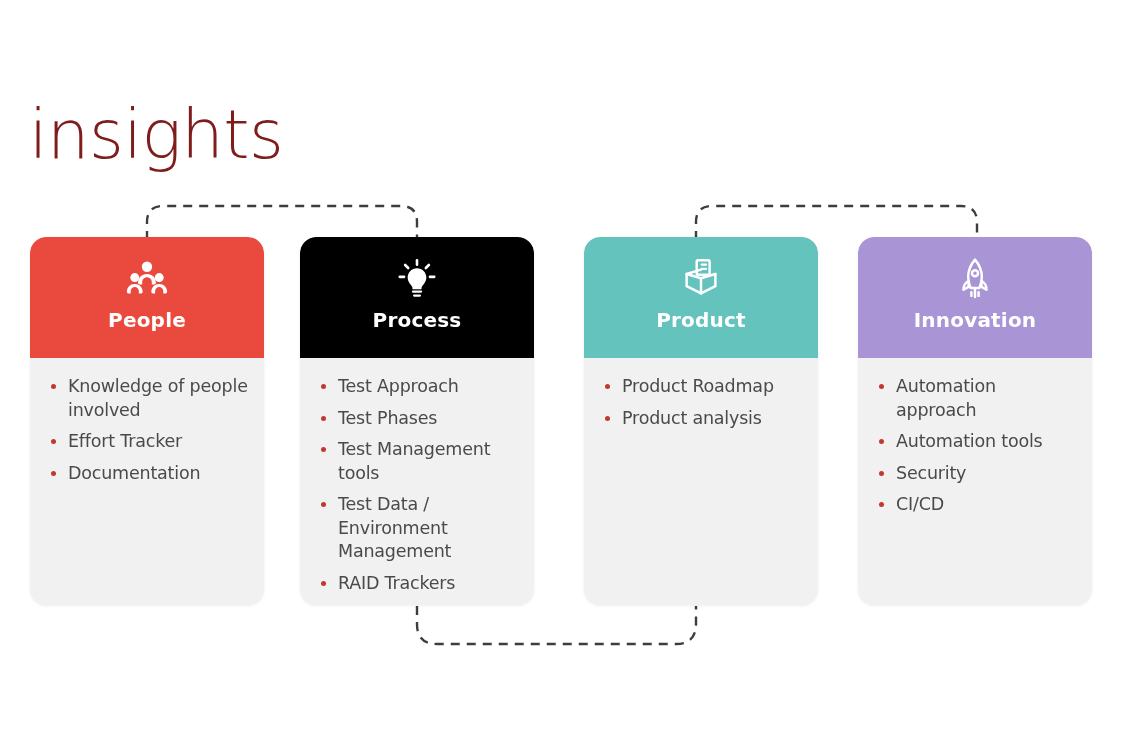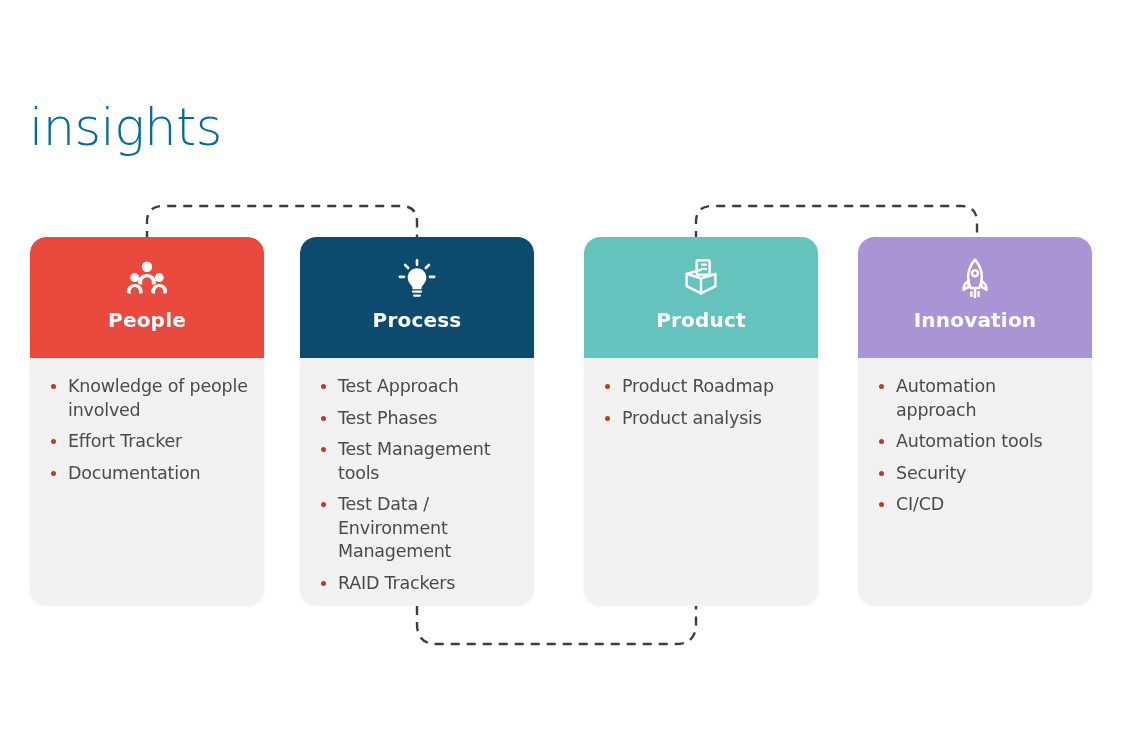--- a/index.html
+++ b/index.html
@@ -20,25 +20,25 @@
     inset: 0;
     width: 1125px;
     height: 750px;
   }
 
   
   .page-title {
     position: absolute;
     left: 29px;
     top: 102px;
-    font-size: 51px;
+    font-size: 67px;
     line-height: 1;
     font-weight: 300;
     letter-spacing: -0.5px;
-    color: #0369a1;
+    color: #7f1d1d;
     font-family: "DejaVu Sans", sans-serif;
   }
 
   
   .connectors {
     position: absolute;
     left: 0;
     top: 0;
     width: 1125px;
     height: 750px;
@@ -155,21 +155,21 @@
     <div class="card-body">
       <ul class="bullet-list">
         <li>Knowledge of people involved</li>
         <li>Effort Tracker</li>
         <li>Documentation</li>
       </ul>
     </div>
   </div>
 
   <div class="card" id="card-process">
-    <div class="card-head" style="background:#0c4a6e;">
+    <div class="card-head" style="background:#000000;">
       <span class="card-icon">
         <svg viewBox="0 0 64 64" xmlns="http://www.w3.org/2000/svg" fill="none" stroke="#ffffff" stroke-width="3.6" stroke-linecap="round">
           <path d="M32 6v6"></path>
           <path d="M15.5 12.5l4.2 4.2"></path>
           <path d="M48.5 12.5l-4.2 4.2"></path>
           <path d="M8 29h6"></path>
           <path d="M56 29h-6"></path>
           <path d="M32 17c-7.2 0-13 5.8-13 13 0 5 2.8 8.2 4.8 10.6 1.2 1.4 1.9 2.6 1.9 4.2v1.4h12.6v-1.4c0-1.6.7-2.8 1.9-4.2C42.2 38.2 45 35 45 30c0-7.2-5.8-13-13-13z" fill="#ffffff" stroke="none"></path>
           <path d="M26.4 49.5h11.2" stroke-width="3.2"></path>
           <path d="M28 55h8" stroke-width="3.2"></path>

